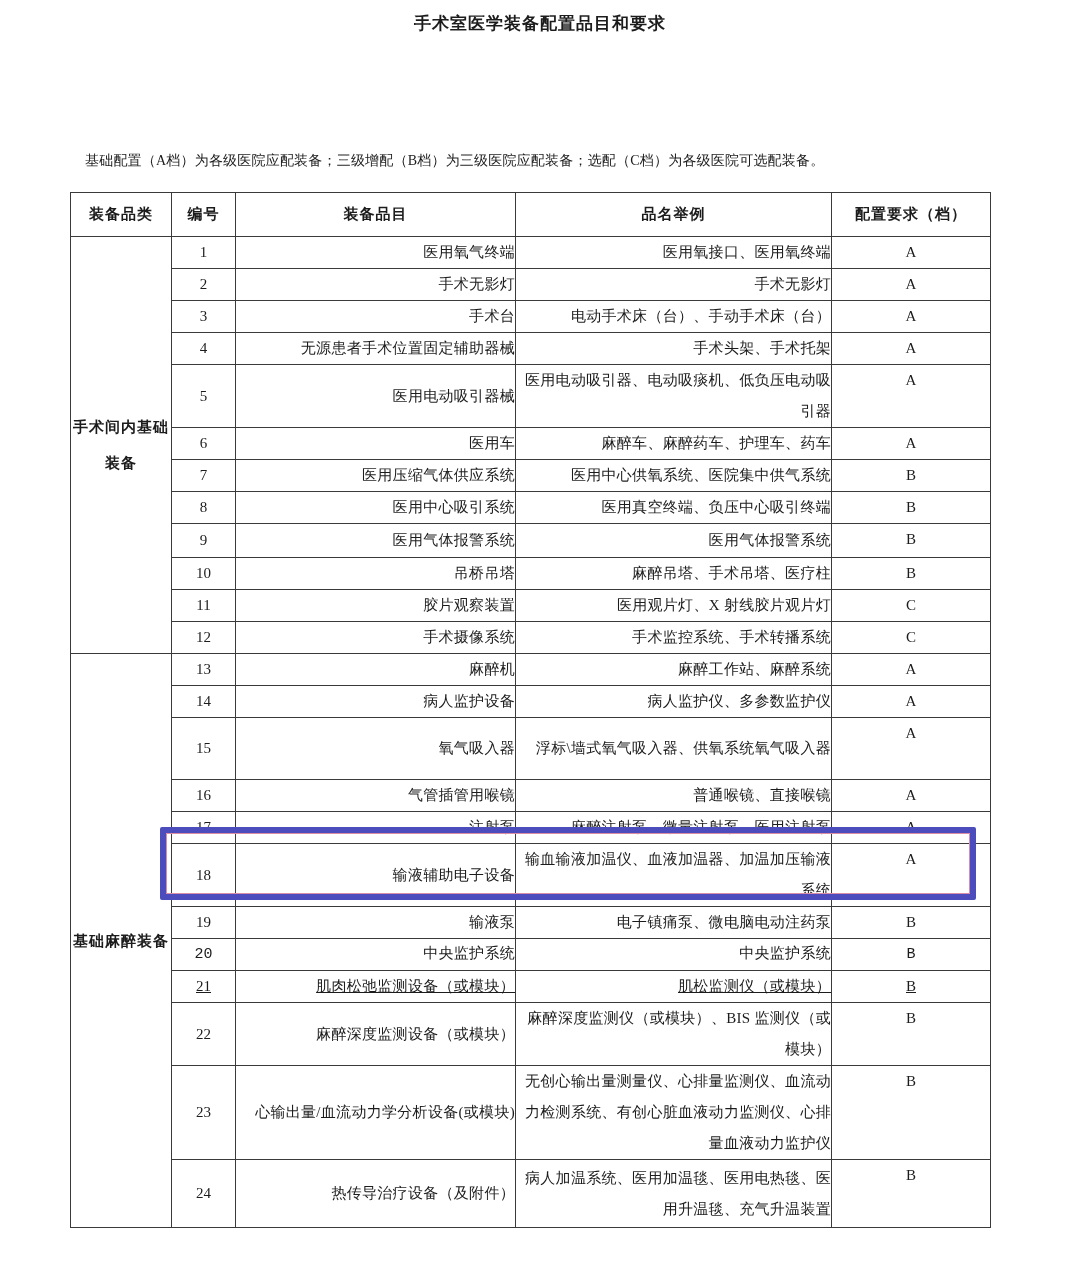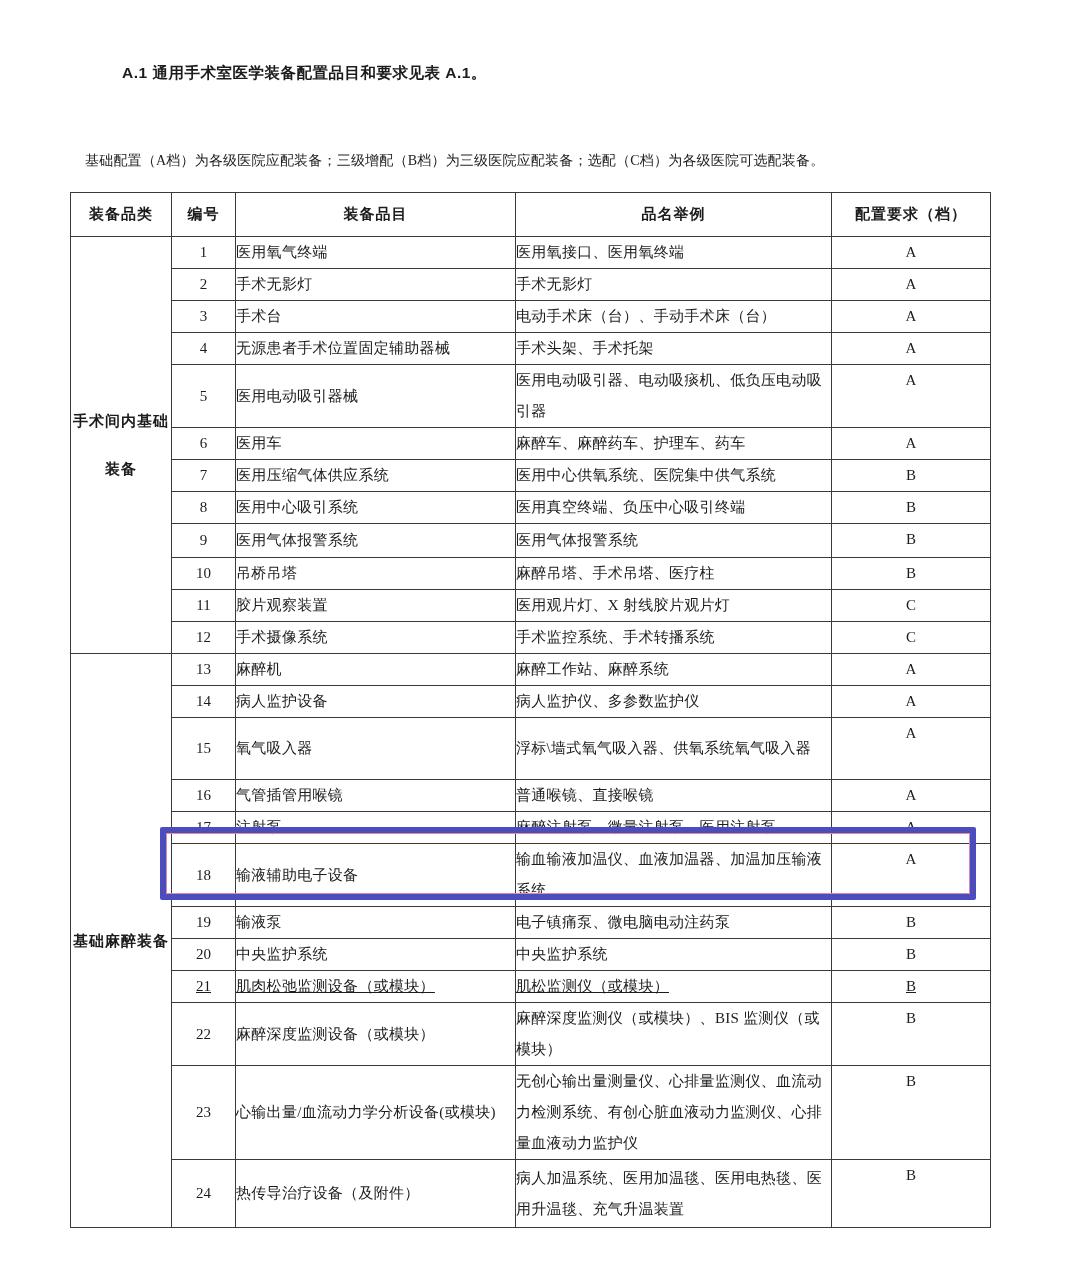--- a/index.html
+++ b/index.html
@@ -82,32 +82,32 @@
     text-align: center;
     vertical-align: middle;
     letter-spacing: 1px;
   }
   td.cat {
     text-align: center;
     vertical-align: middle;
     font-family: "Liberation Sans", "DejaVu Sans", sans-serif;
     font-weight: bold;
     font-size: 15px;
-    line-height: 48px;
+    line-height: 36px;
     letter-spacing: 1px;
     padding: 0 14px;
     border-radius: 24px;
   }
   td.no, td.grade {
     text-align: center;
     vertical-align: middle;
     line-height: 31px;
   }
   td.item, td.ex {
-    text-align: left;
+    text-align: right;
     vertical-align: middle;
     line-height: 31px;
     padding: 0 8px 0 12px;
     letter-spacing: 0.3px;
   }
   td.grade { vertical-align: top; }
   td.grade .g { line-height: 31px; display: block; }
   .highlight-box {
     position: absolute;
     box-sizing: border-box;
@@ -115,22 +115,22 @@
     border-radius: 2px;
     box-shadow: inset 0 0 0 1px #d98ca6;
     pointer-events: none;
   }
 </style>
 </head>
 <body>
 
 <div class="page">
 
-
-  <div class="intro-line">A.1 通用手术室医学装备配置品目和要求见表 A.1。</div>
+  <div class="doc-title">手术室医学装备配置品目和要求</div>
+
 
 
   <div class="table-note">基础配置（A档）为各级医院应配装备；三级增配（B档）为三级医院应配装备；选配（C档）为各级医院可选配装备。</div>
 
   <div class="table-wrap">
     <table class="equip">
       <thead>
         <tr>
           <th style="width:100px">装备品类</th>
           <th style="width:63px">编号</th>
@@ -287,21 +287,21 @@
             </td>
           </tr>
           <tr style="height: 31px; padding-left: 36px;">
             <td class="no">19</td>
             <td class="item">输液泵</td>
             <td class="ex">电子镇痛泵、微电脑电动注药泵</td>
             <td class="grade">
               <span class="g">B</span>
             </td>
           </tr>
-          <tr style="height: 31px;">
+          <tr style="height: 31px; font-family: Liberation Mono, monospace;">
             <td class="no">20</td>
             <td class="item">中央监护系统</td>
             <td class="ex">中央监护系统</td>
             <td class="grade">
               <span class="g">B</span>
             </td>
           </tr>
           <tr style="height: 31px; text-decoration: underline;">
             <td class="no">21</td>
             <td class="item">肌肉松弛监测设备（或模块）</td>

